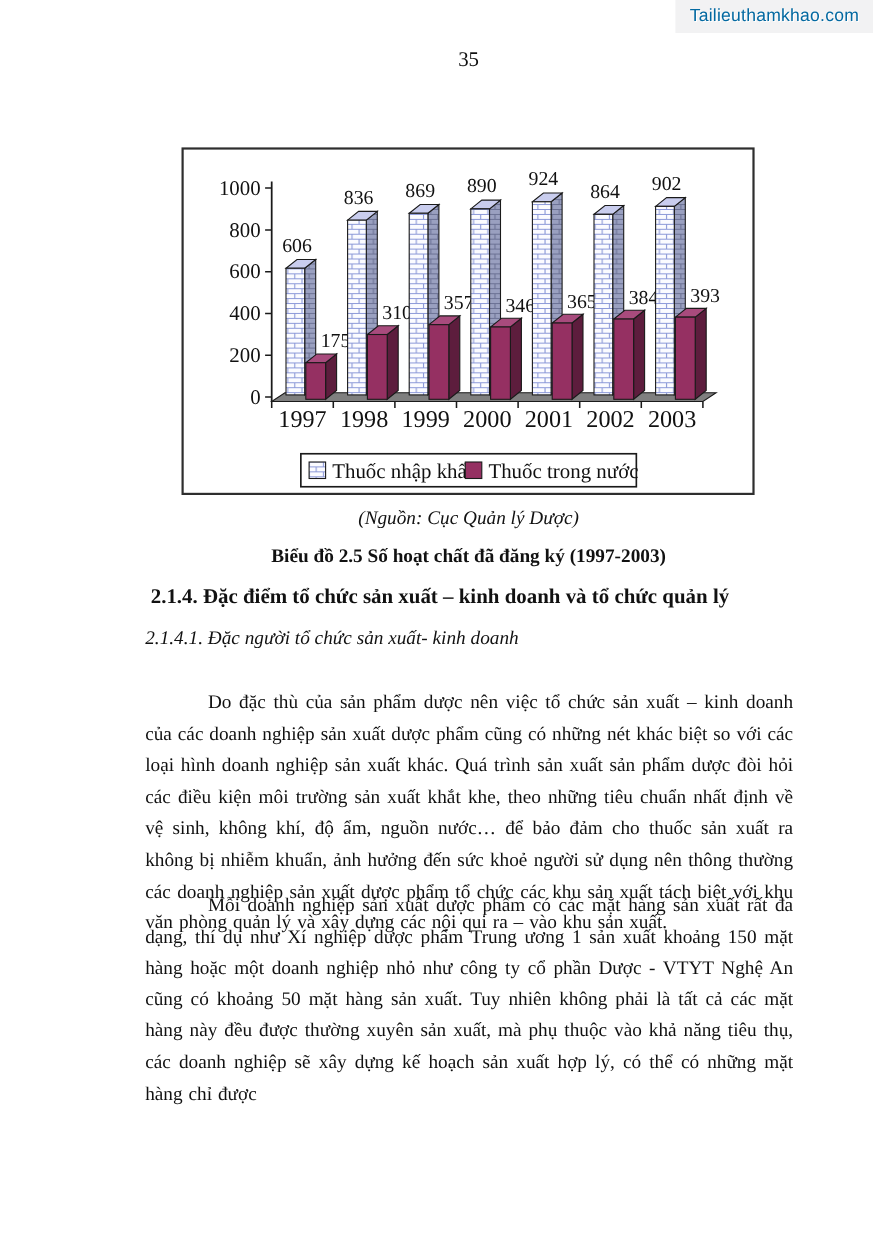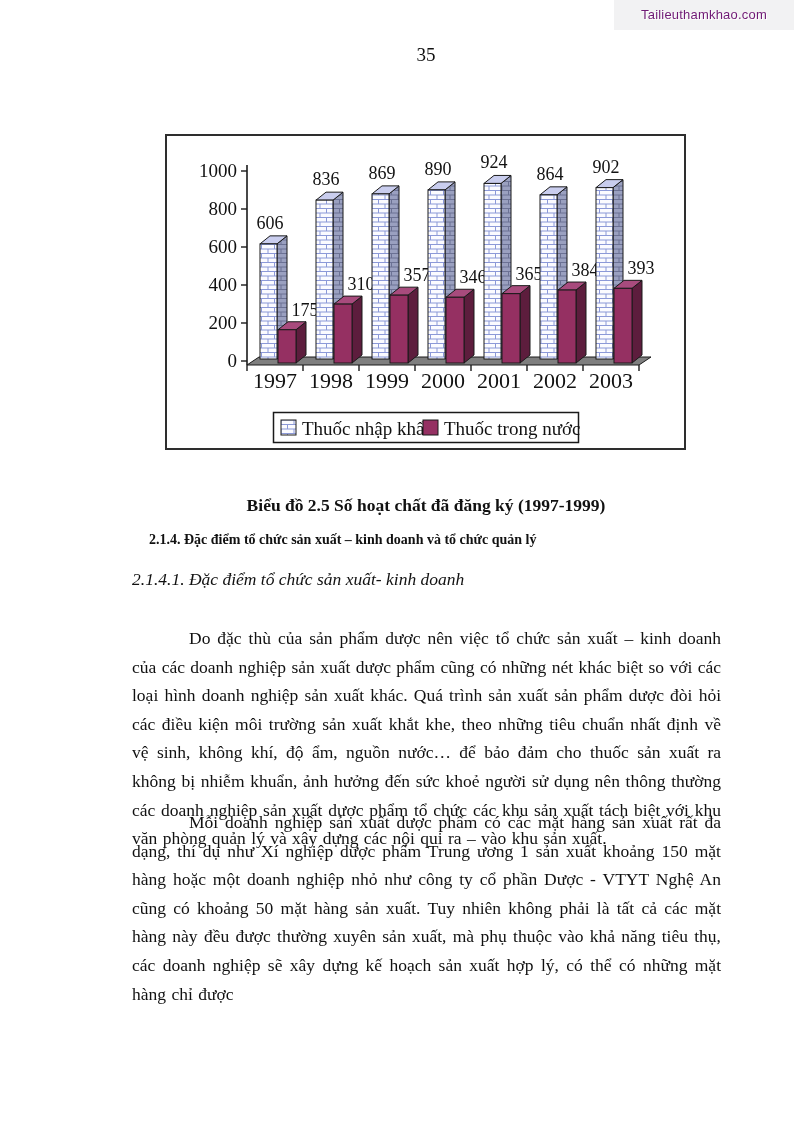--- a/index.html
+++ b/index.html
@@ -10,22 +10,22 @@
     background:#ffffff;
     font-family:"Liberation Serif", serif;
     color:#111;
     overflow:hidden;
   }
   .watermark{
     position:absolute;top:0;right:0;
     width:180px;height:30px;
     background:#f2f2f3;
     font-family:"Liberation Sans", sans-serif;
-    font-size:13px;line-height:30px;text-align:center;
-    color:#701a75;
+    font-size:16px;line-height:30px;text-align:center;
+    color:#0369a1;
     text-shadow:1px 1px 0 #ffffff;
     letter-spacing:.2px;
   }
   .page-number{
     position:absolute;top:44px;left:132px;width:588px;
     text-align:center;font-size:19px;
   }
   .chart-figure{
     position:absolute;left:165px;top:134px;
     width:517px;height:312px;
@@ -35,22 +35,22 @@
   .chart-figure svg{display:block;}
   .caption-source{
     position:absolute;top:460px;left:132px;width:588px;
     text-align:center;font-style:italic;font-size:17.5px;
   }
   .chart-title{
     position:absolute;top:495px;left:132px;width:588px;
     text-align:center;font-weight:bold;font-size:17.5px;
   }
   .heading-1{
-    position:absolute;top:532px;left:149px;width:589px;
-    font-weight:bold;font-size:14px;
+    position:absolute;top:532px;left:137px;width:589px;
+    font-weight:bold;font-size:19px;
   }
   .heading-2{
     position:absolute;top:569px;left:132px;width:589px;
     font-style:italic;font-size:17.5px;
   }
   .body-para{
     position:absolute;left:132px;width:589px;
     font-size:17.5px;line-height:28.6px;
     text-align:justify;text-indent:57px;
     word-spacing:1px;
@@ -181,24 +181,25 @@
         <g>
           <rect x="106.5" y="276.5" width="305" height="30" fill="#ffffff" stroke="#1a1a1a" stroke-width="1.5"></rect>
           <rect x="114" y="284" width="15" height="15" fill="url(#brickFront)" stroke="#1a1a1a" stroke-width="1"></rect>
           <text x="135" y="298.5" font-size="19" font-family="Liberation Serif, serif" fill="#111111">Thuốc nhập khẩu</text>
           <rect x="256" y="284" width="15" height="15" fill="#953062" stroke="#1a1a1a" stroke-width="1"></rect>
           <text x="277" y="298.5" font-size="19" font-family="Liberation Serif, serif" fill="#111111">Thuốc trong nước</text>
         </g>
       </svg>
   </div>
 
-
-  <div class="chart-title">Biểu đồ 2.5 Số hoạt chất đã đăng ký (1997-1999)</div>
+  <div class="caption-source">(Nguồn: Cục Quản lý Dược)</div>
+
+  <div class="chart-title">Biểu đồ 2.5 Số hoạt chất đã đăng ký (1997-2003)</div>
 
   <div class="heading-1">2.1.4. Đặc điểm tổ chức sản xuất – kinh doanh và tổ chức quản lý</div>
 
-  <div class="heading-2">2.1.4.1. Đặc điểm tổ chức sản xuất- kinh doanh</div>
+  <div class="heading-2">2.1.4.1. Đặc người tổ chức sản xuất- kinh doanh</div>
 
   <div class="body-para para-1">Do đặc thù của sản phẩm dược nên việc tổ chức sản xuất – kinh doanh của các doanh nghiệp sản xuất dược phẩm cũng có những nét khác biệt so với các loại hình doanh nghiệp sản xuất khác. Quá trình sản xuất sản phẩm dược đòi hỏi các điều kiện môi trường sản xuất khắt khe, theo những tiêu chuẩn nhất định về vệ sinh, không khí, độ ẩm, nguồn nước… để bảo đảm cho thuốc sản xuất ra không bị nhiễm khuẩn, ảnh hưởng đến sức khoẻ người sử dụng nên thông thường các doanh nghiệp sản xuất dược phẩm tổ chức các khu sản xuất tách biệt với khu văn phòng quản lý và xây dựng các nội qui ra – vào khu sản xuất.</div>
 
   <div class="body-para para-2">Mỗi doanh nghiệp sản xuất dược phẩm có các mặt hàng sản xuất rất đa dạng, thí dụ như Xí nghiệp dược phẩm Trung ương 1 sản xuất khoảng 150 mặt hàng hoặc một doanh nghiệp nhỏ như công ty cổ phần Dược - VTYT Nghệ An cũng có khoảng 50 mặt hàng sản xuất. Tuy nhiên không phải là tất cả các mặt hàng này đều được thường xuyên sản xuất,  mà phụ thuộc vào khả năng tiêu thụ, các doanh nghiệp sẽ xây dựng kế hoạch sản xuất hợp lý, có thể có những mặt hàng chỉ được</div>
 
 </div>
 
 </body></html>

